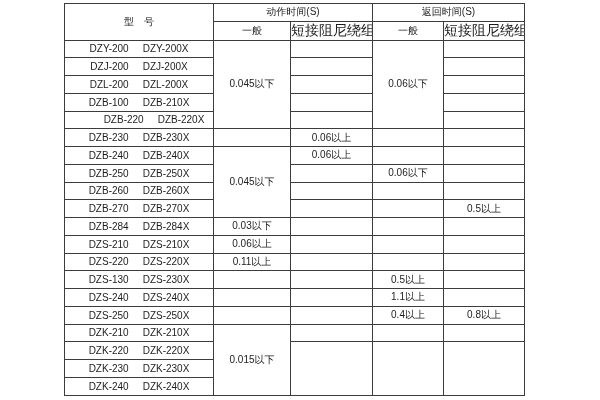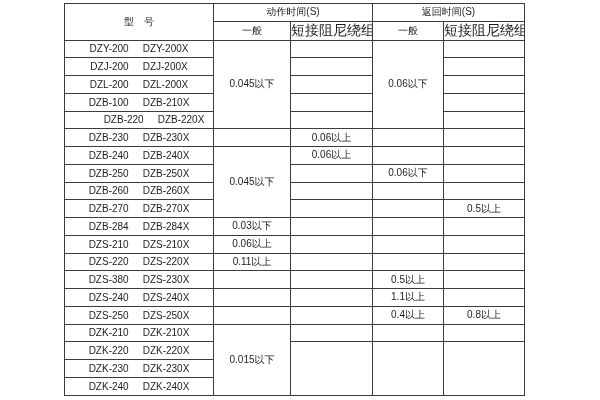--- a/index.html
+++ b/index.html
@@ -128,21 +128,21 @@
           <td style="border-color: rgb(60, 60, 60); color: rgb(28, 28, 28);"></td>
         </tr>
         <tr>
           <td class="model" style="border-color: rgb(60, 60, 60); color: rgb(28, 28, 28); margin-left: 40px;"><span>DZS-220</span><span>DZS-220X</span></td>
           <td style="border-color: rgb(60, 60, 60); color: rgb(28, 28, 28);">0.11以上</td>
           <td style="border-color: rgb(60, 60, 60); color: rgb(28, 28, 28);"></td>
           <td style="border-color: rgb(60, 60, 60); color: rgb(28, 28, 28);"></td>
           <td style="border-color: rgb(60, 60, 60); color: rgb(28, 28, 28);"></td>
         </tr>
         <tr>
-          <td class="model" style="border-color: rgb(60, 60, 60); color: rgb(28, 28, 28);"><span>DZS-380</span><span>DZS-230X</span></td>
+          <td class="model" style="border-color: rgb(60, 60, 60); color: rgb(28, 28, 28);"><span>DZS-130</span><span>DZS-230X</span></td>
           <td style="border-color: rgb(60, 60, 60); color: rgb(28, 28, 28);"></td>
           <td style="border-color: rgb(60, 60, 60); color: rgb(28, 28, 28);"></td>
           <td style="border-color: rgb(60, 60, 60); color: rgb(28, 28, 28);">0.5以上</td>
           <td style="border-color: rgb(60, 60, 60); color: rgb(28, 28, 28);"></td>
         </tr>
         <tr>
           <td class="model" style="border-color: rgb(60, 60, 60); color: rgb(28, 28, 28);"><span>DZS-240</span><span>DZS-240X</span></td>
           <td style="border-color: rgb(60, 60, 60); color: rgb(28, 28, 28);"></td>
           <td style="border-color: rgb(60, 60, 60); color: rgb(28, 28, 28);"></td>
           <td style="border-color: rgb(60, 60, 60); color: rgb(28, 28, 28);">1.1以上</td>

